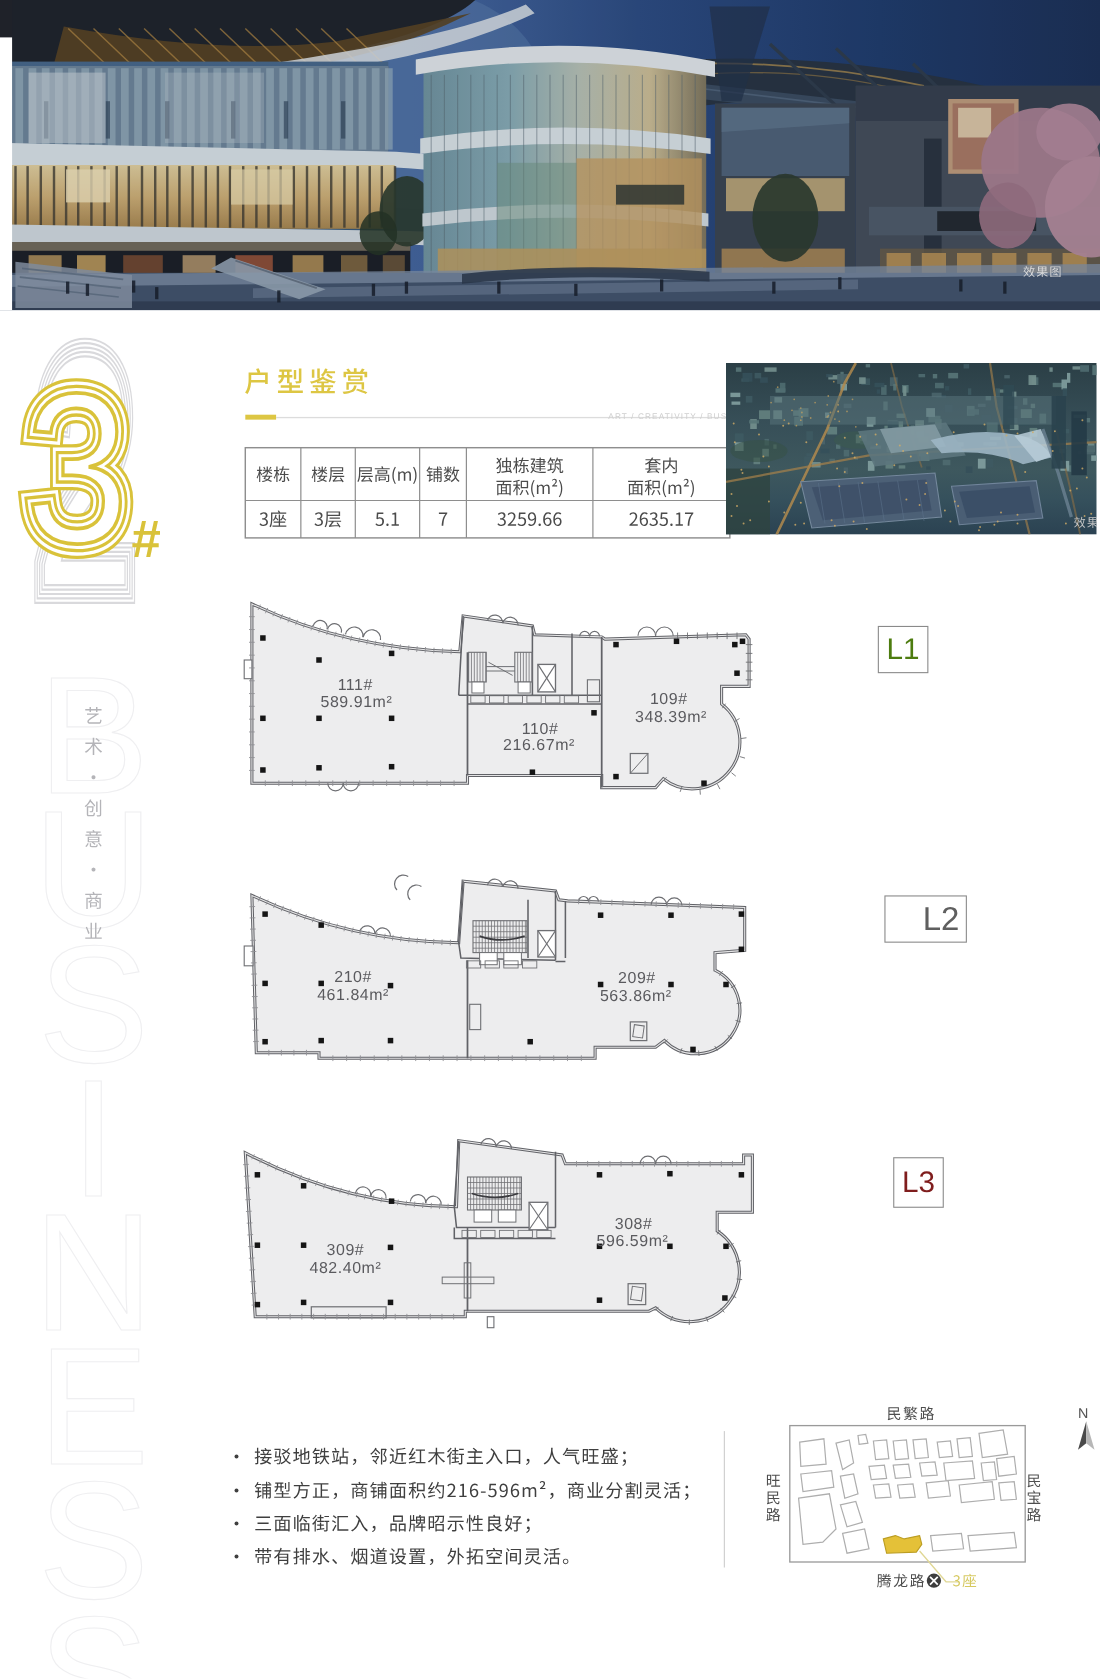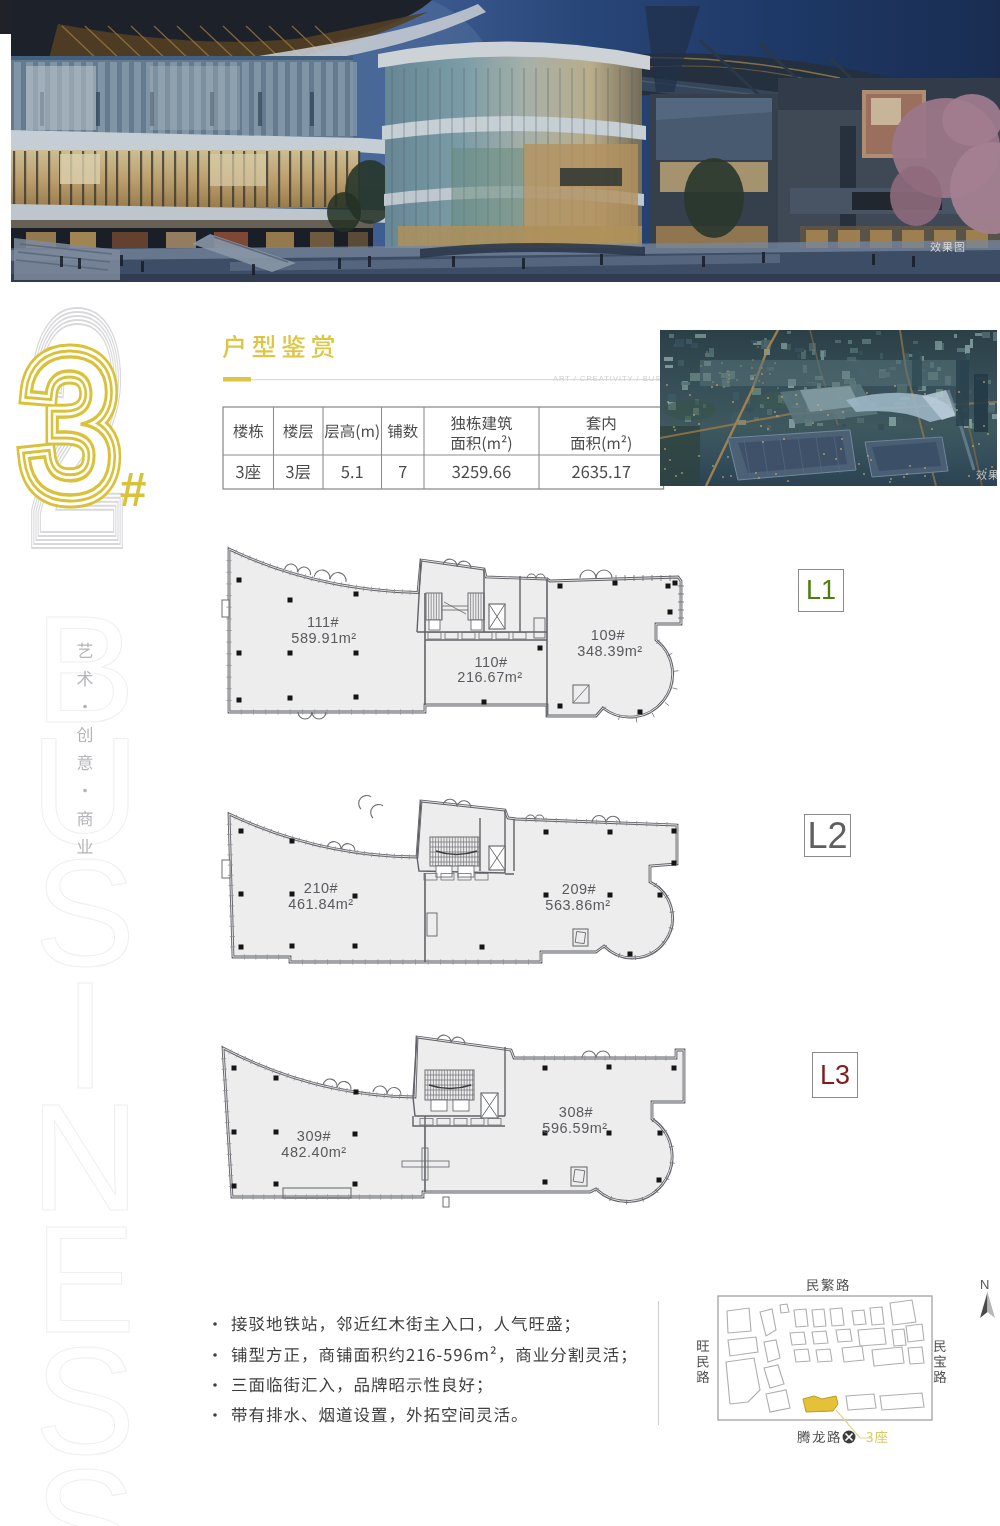--- a/index.html
+++ b/index.html
@@ -598,21 +598,21 @@
 <circle cx="115" cy="33" r="0.8" fill="#c8a25e" opacity="0.7"></circle>
 <circle cx="95" cy="45" r="0.8" fill="#c8a25e" opacity="0.7"></circle>
 <circle cx="98" cy="17" r="0.8" fill="#c8a25e" opacity="0.7"></circle>
 <circle cx="102" cy="38" r="0.8" fill="#c8a25e" opacity="0.7"></circle>
 <circle cx="93" cy="30" r="0.8" fill="#c8a25e" opacity="0.7"></circle>
 <path transform="translate(316.0,149.0)" d="M0.6 -7.6H5.6V-6.9H0.6ZM1.9 -6.6 2.6 -6.4Q2.4 -5.9 2.1 -5.4Q1.8 -4.9 1.6 -4.5Q1.3 -4.1 1 -3.7Q0.9 -3.8 0.8 -3.9Q0.7 -4 0.6 -4.1Q0.5 -4.2 0.4 -4.2Q0.8 -4.7 1.2 -5.3Q1.6 -6 1.9 -6.6ZM3.8 -4.8 4.6 -4.7Q4.1 -2.9 3.2 -1.6Q2.3 -0.3 1 0.6Q0.9 0.5 0.8 0.4Q0.7 0.3 0.6 0.2Q0.5 0.1 0.4 0Q1.7 -0.8 2.5 -2Q3.4 -3.2 3.8 -4.8ZM3.7 -6.3 4.3 -6.6Q4.5 -6.4 4.8 -6Q5 -5.7 5.2 -5.3Q5.4 -5 5.6 -4.7L4.9 -4.4Q4.8 -4.6 4.6 -5Q4.4 -5.3 4.2 -5.7Q3.9 -6 3.7 -6.3ZM1.5 -4 2.1 -4.4Q2.6 -4 3 -3.5Q3.4 -3 3.8 -2.6Q4.3 -2.1 4.6 -1.6Q4.9 -1.2 5.1 -0.8L4.5 -0.3Q4.3 -0.6 4 -1.1Q3.6 -1.6 3.2 -2.1Q2.8 -2.6 2.4 -3.1Q1.9 -3.5 1.5 -4ZM6.8 -7.2H10.5V-6.5H6.8ZM7.1 -9.3 7.9 -9.1Q7.7 -8.1 7.4 -7Q7.1 -6 6.7 -5.1Q6.4 -4.3 5.9 -3.6Q5.8 -3.7 5.7 -3.8Q5.6 -3.9 5.5 -4Q5.4 -4.1 5.3 -4.2Q5.8 -4.8 6.1 -5.6Q6.5 -6.4 6.7 -7.3Q6.9 -8.3 7.1 -9.3ZM9.1 -6.8 9.9 -6.7Q9.6 -4.8 9.1 -3.3Q8.6 -1.9 7.7 -0.8Q6.8 0.2 5.4 0.9Q5.4 0.8 5.3 0.7Q5.2 0.6 5 0.5Q4.9 0.4 4.8 0.3Q6.2 -0.3 7 -1.3Q7.9 -2.3 8.4 -3.6Q8.9 -5 9.1 -6.8ZM6.9 -5.8Q7.2 -4.5 7.7 -3.3Q8.2 -2.1 8.9 -1.2Q9.7 -0.3 10.6 0.2Q10.5 0.3 10.4 0.4Q10.3 0.5 10.2 0.6Q10.1 0.8 10.1 0.9Q9.1 0.3 8.3 -0.7Q7.6 -1.7 7.1 -2.9Q6.6 -4.2 6.2 -5.7ZM2.2 -9 2.9 -9.3Q3.2 -8.9 3.4 -8.6Q3.6 -8.2 3.8 -7.9L3 -7.6Q2.9 -7.9 2.7 -8.3Q2.5 -8.7 2.2 -9Z M12.7 -3.4H22.3V-2.6H12.7ZM17.1 -8.4H17.9V0.9H17.1ZM16.8 -3.1 17.5 -2.8Q17 -2.1 16.2 -1.4Q15.5 -0.8 14.6 -0.3Q13.8 0.2 13 0.5Q12.9 0.4 12.8 0.3Q12.7 0.2 12.6 0Q12.5 -0.1 12.4 -0.2Q13 -0.4 13.6 -0.7Q14.3 -1 14.8 -1.4Q15.4 -1.7 15.9 -2.2Q16.4 -2.6 16.8 -3.1ZM18.2 -3.1Q18.5 -2.7 19.1 -2.2Q19.6 -1.8 20.2 -1.4Q20.8 -1 21.4 -0.7Q22 -0.4 22.6 -0.2Q22.5 -0.1 22.4 -0Q22.3 0.1 22.2 0.2Q22.1 0.4 22.1 0.5Q21.4 0.2 20.8 -0.1Q20.2 -0.5 19.6 -0.9Q19 -1.3 18.5 -1.8Q17.9 -2.3 17.5 -2.8ZM14.6 -6.2V-5H20.4V-6.2ZM14.6 -8V-6.9H20.4V-8ZM13.7 -8.7H21.3V-4.3H13.7Z" fill="#c8c8c8"></path>
 </svg>
 
 <div class="abs" style="left:798px;top:551px;width:44px;height:41px;border:1.1px solid #8a8a8a;color:#4d7c0f;font-size:27px;display:flex;align-items:center;justify-content:center;margin-top:18px;">L1</div>
 
-<div class="abs" style="left:804px;top:814px;width:45px;height:41px;border:1.1px solid #8a8a8a;color:#5f5f5f;font-size:36px;display:flex;align-items:center;justify-content:center;">L2</div>
+<div class="abs" style="left:804px;top:814px;width:45px;height:41px;border:1.1px solid #8a8a8a;color:#5f5f5f;font-size:30px;display:flex;align-items:center;justify-content:center;padding-left:28px;">L2</div>
 
 <div class="abs" style="left:812px;top:1052px;width:44px;height:44px;border:1.1px solid #8a8a8a;color:#7f1d1d;font-size:27px;display:flex;align-items:center;justify-content:center;">L3</div>
 
 <svg class="abs" style="left:195px;top:535px" width="510" height="200" viewBox="195 535 510 200">
 
 <path d="M229,549 Q315,590 418,592.5 L421,560 L484,569 L486,577 L547,579 L550,581 L678,577 L681,581 L681,624 L656,624 L656,640 A43,43 0 1 1 603,708 L596,716 L547,716 L547,705 L425,705 L425,712 L229,712 Z" fill="#ededee" stroke="#616267" stroke-width="2.8" stroke-linejoin="miter"></path>
 <path d="M229,549 Q315,590 418,592.5 L421,560 L484,569 L486,577 L547,579 L550,581 L678,577 L681,581 L681,624 L656,624 L656,640 A43,43 0 1 1 603,708 L596,716 L547,716 L547,705 L425,705 L425,712 L229,712 Z" fill="none" stroke="#e4e4e5" stroke-width="1" stroke-linejoin="miter"></path>
 
 <line x1="425" y1="593" x2="425" y2="705" stroke="#616267" stroke-width="1.6"></line>
 

